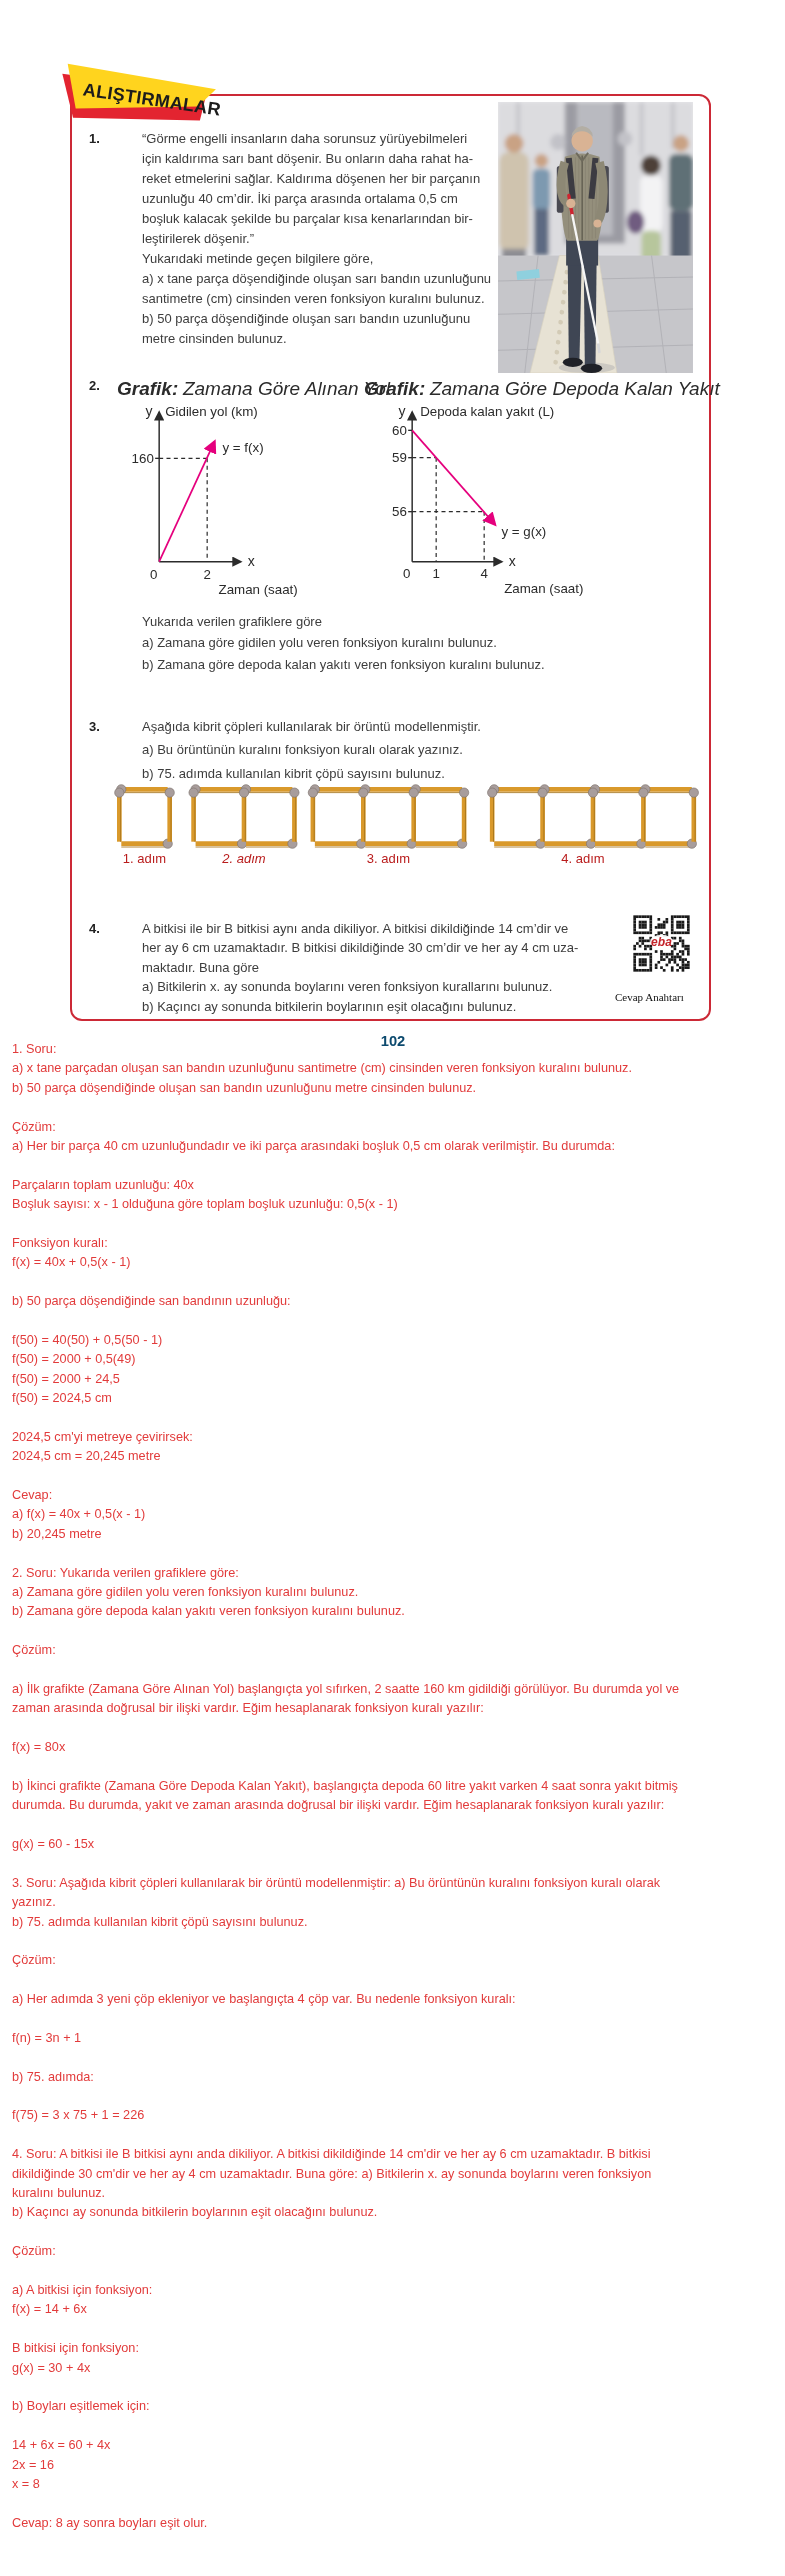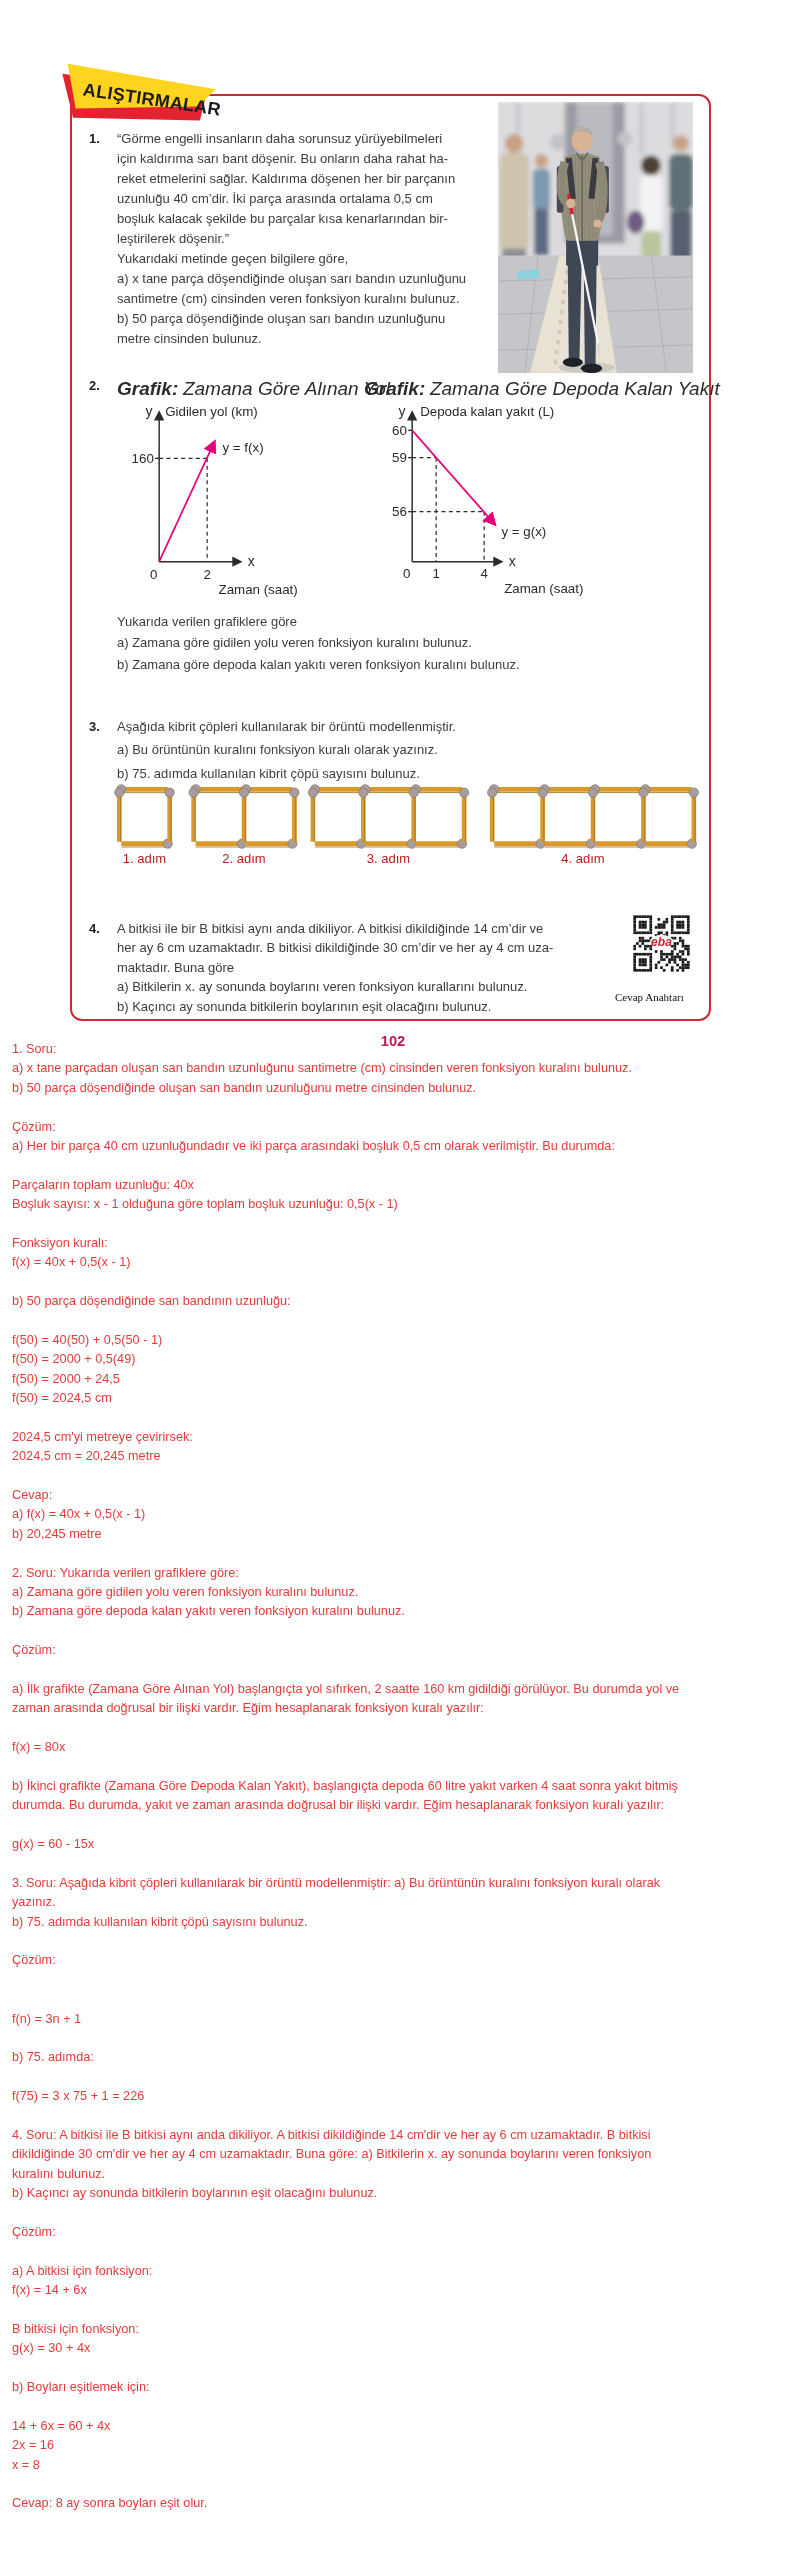--- a/index.html
+++ b/index.html
@@ -10,30 +10,30 @@
   }
   .abs{position:absolute;}
   .page{position:absolute;left:0;top:0;width:786px;height:2576px;}
   
   .ex-box{
     position:absolute;left:70px;top:94px;width:637px;height:923px;
     border:2px solid #cc2936;border-radius:12px;background:#ffffff;
   }
   .qnum{position:absolute;font-weight:bold;font-size:13px;color:#222;}
   .qlines{position:absolute;}
-  .qline{white-space:nowrap;font-size:13px;color:#3d3d3d;}
+  .qline{white-space:nowrap;font-size:13px;color:#3d3d3d;margin-left:25px;}
   .q1-lines .qline{height:20px;}
   .q2-lines .qline{height:21.4px;}
   .q3-lines .qline{height:23.4px;}
   .q4-lines .qline{height:19.4px;}
   .gtitle{position:absolute;font-size:19px;font-style:italic;color:#2b2b2b;white-space:nowrap;text-align:center;}
   .gtitle b{font-weight:bold;margin-right:4.7px;}
   .fig-label{position:absolute;text-align:center;font-size:13px;color:#b91c1c;}
   .qr-caption{position:absolute;font-family:"Liberation Serif",serif;font-size:11px;color:#111;text-align:left;white-space:nowrap;}
-  .pagenum{position:absolute;left:0;top:1033px;width:786px;text-align:center;font-weight:bold;font-size:14.7px;color:#be185d;}
+  .pagenum{position:absolute;left:0;top:1033px;width:786px;text-align:center;font-weight:bold;font-size:14.7px;color:#0c4a6e;}
   .solution{position:absolute;left:12px;top:1042px;width:770px;}
   .sol-line{min-height:19.4px;height:19.4px;font-size:12.7px;color:#e23b3b;white-space:nowrap;}
   svg text{font-family:"Liberation Sans",sans-serif;}
 </style>
 </head>
 <body>
 
 <div class="page" id="page">
 
   <div class="ex-box"></div>
@@ -493,20 +493,21 @@
       <div class="sol-line">durumda. Bu durumda, yakıt ve zaman arasında doğrusal bir ilişki vardır. Eğim hesaplanarak fonksiyon kuralı yazılır:</div>
       <div class="sol-line"></div>
       <div class="sol-line">g(x) = 60 - 15x</div>
       <div class="sol-line"></div>
       <div class="sol-line">3. Soru: Aşağıda kibrit çöpleri kullanılarak bir örüntü modellenmiştir: a) Bu örüntünün kuralını fonksiyon kuralı olarak</div>
       <div class="sol-line">yazınız.</div>
       <div class="sol-line">b) 75. adımda kullanılan kibrit çöpü sayısını bulunuz.</div>
       <div class="sol-line"></div>
       <div class="sol-line">Çözüm:</div>
       <div class="sol-line"></div>
+      <div class="sol-line">a) Her adımda 3 yeni çöp ekleniyor ve başlangıçta 4 çöp var. Bu nedenle fonksiyon kuralı:</div>
       <div class="sol-line"></div>
       <div class="sol-line">f(n) = 3n + 1</div>
       <div class="sol-line"></div>
       <div class="sol-line">b) 75. adımda:</div>
       <div class="sol-line"></div>
       <div class="sol-line">f(75) = 3 x 75 + 1 = 226</div>
       <div class="sol-line"></div>
       <div class="sol-line">4. Soru: A bitkisi ile B bitkisi aynı anda dikiliyor. A bitkisi dikildiğinde 14 cm'dir ve her ay 6 cm uzamaktadır. B bitkisi</div>
       <div class="sol-line">dikildiğinde 30 cm'dir ve her ay 4 cm uzamaktadır. Buna göre: a) Bitkilerin x. ay sonunda boylarını veren fonksiyon</div>
       <div class="sol-line">kuralını bulunuz.</div>
@@ -560,21 +561,21 @@
       <line x1="87" y1="90" x2="157" y2="90" stroke="#d9992b" stroke-width="7"></line>
       <line x1="87" y1="93" x2="157" y2="93" stroke="#a5731a" stroke-width="1.3" transform="translate(0,2)"></line>
       <circle cx="157" cy="90" r="7" fill="#a89d9c" stroke="#7e736d" stroke-width="1"></circle>
       <line x1="84" y1="11" x2="84" y2="87" stroke="#d9992b" stroke-width="7"></line>
       <line x1="84" y1="11" x2="84" y2="87" stroke="#a5731a" stroke-width="1.3" transform="translate(2,0)"></line>
       <circle cx="84" cy="13" r="7" fill="#a89d9c" stroke="#7e736d" stroke-width="1"></circle>
       <line x1="160" y1="11" x2="160" y2="87" stroke="#d9992b" stroke-width="7"></line>
       <line x1="160" y1="11" x2="160" y2="87" stroke="#a5731a" stroke-width="1.3" transform="translate(2,0)"></line>
       <circle cx="160" cy="13" r="7" fill="#a89d9c" stroke="#7e736d" stroke-width="1"></circle>
     </svg>
-    <div class="fig-label" style="left: 188px; top: 851px; width: 112px;">2. adım</div>
+    <div class="fig-label" style="left: 188px; top: 851px; width: 112px; font-style: italic;">2. adım</div>
     <svg width="163" height="65" style="position: absolute; left: 307px; top: 784px;" viewBox="0 0 244 98">
       <line x1="11" y1="8" x2="81" y2="8" stroke="#d9992b" stroke-width="7"></line>
       <line x1="11" y1="11" x2="81" y2="11" stroke="#a5731a" stroke-width="1.3" transform="translate(0,2)"></line>
       <circle cx="11" cy="8" r="7" fill="#a89d9c" stroke="#7e736d" stroke-width="1"></circle>
       <line x1="11" y1="90" x2="81" y2="90" stroke="#d9992b" stroke-width="7"></line>
       <line x1="11" y1="93" x2="81" y2="93" stroke="#a5731a" stroke-width="1.3" transform="translate(0,2)"></line>
       <circle cx="81" cy="90" r="7" fill="#a89d9c" stroke="#7e736d" stroke-width="1"></circle>
       <line x1="8" y1="11" x2="8" y2="87" stroke="#d9992b" stroke-width="7"></line>
       <line x1="8" y1="11" x2="8" y2="87" stroke="#a5731a" stroke-width="1.3" transform="translate(2,0)"></line>
       <circle cx="8" cy="13" r="7" fill="#a89d9c" stroke="#7e736d" stroke-width="1"></circle>

